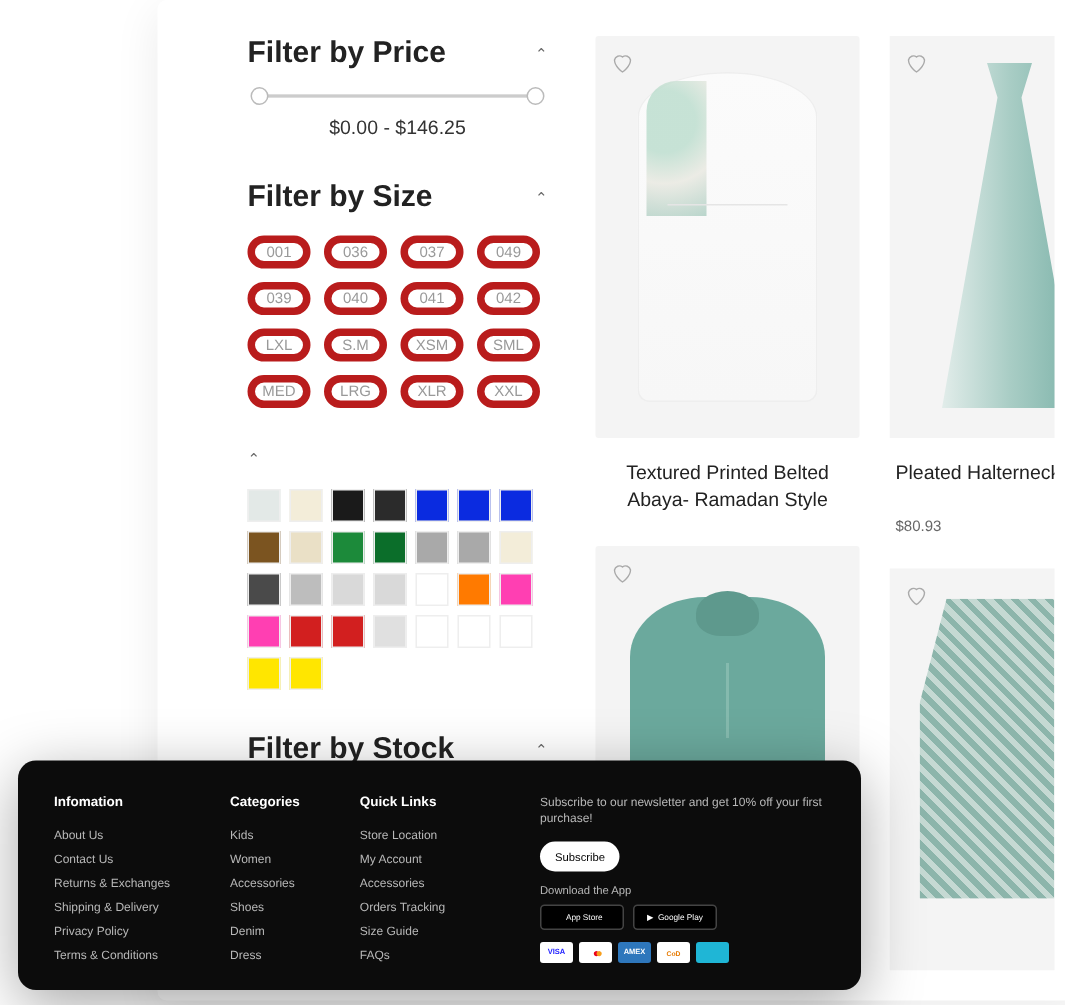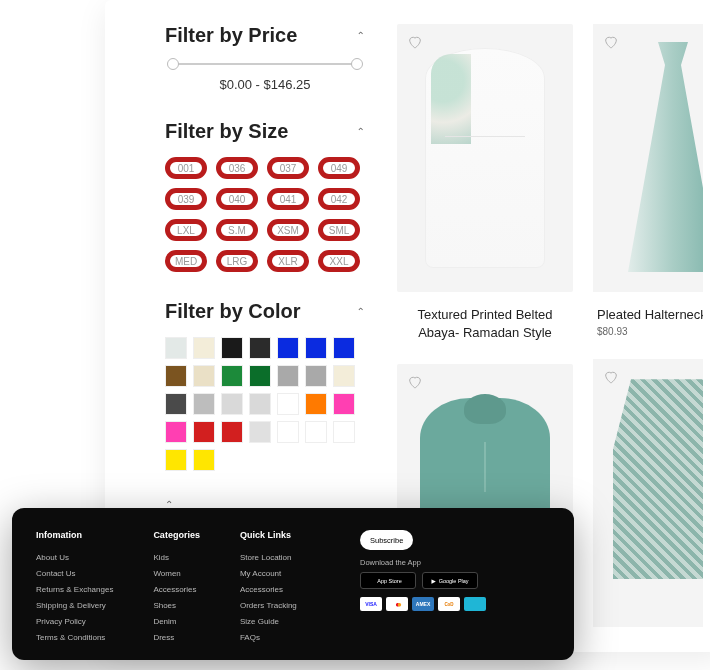--- a/index.html
+++ b/index.html
@@ -26,21 +26,21 @@
   
   .color-grid { display: grid; grid-template-columns: repeat(7, 22px); gap: 6px; }
   .swatch { width: 22px; height: 22px; cursor: pointer; border: 1px solid #eee; }
   
   .stock-text { font-size: 13px; color: #555; padding-left: 6px; }
   
   .pcol { width: 176px; }
   .pimg { width: 176px; height: 268px; background: #f4f4f4; border-radius: 2px; position: relative; display: flex; align-items: center; justify-content: center; margin-bottom: 14px; }
   .heart { position: absolute; top: 10px; left: 10px; width: 16px; height: 16px; cursor: pointer; }
   .heart svg { width: 16px; height: 16px; stroke: #aaa; fill: none; stroke-width: 1.4; }
-  .pname { font-size: 13px; text-align: center; color: #222; line-height: 1.4; margin-bottom: 2px; }
+  .pname { font-size: 13px; text-align: center; color: #222; line-height: 1.4; margin-bottom: 22px; }
   .pprice { font-size: 10px; text-align: center; color: #666; }
   .pimg2 { width: 176px; height: 268px; background: #f4f4f4; border-radius: 2px; position: relative; display:flex; align-items:center; justify-content:center; margin-top: 22px; }
   
   .pcol2 { width: 110px; overflow: hidden; }
   .pimg-cut { width: 176px; height: 268px; background: #f4f4f4; position: relative; display:flex; align-items:flex-start; justify-content:flex-start; }
   
   
   .abaya { width: 120px; height: 220px; background: linear-gradient(#fbfbfb,#f7f7f7); border-radius: 60px 60px 8px 8px / 30px 30px 8px 8px; position: relative; box-shadow: inset 0 0 0 1px #eee; }
   .abaya::before { content:""; position:absolute; top:6px; left:6px; width:40px; height:90px; background: radial-gradient(circle at 30% 30%, #b9dccc 30%, #e8e8e0 60%, #a9ccc0); border-radius: 20px 0 0 0; opacity:.8; }
   .abaya::after { content:""; position:absolute; top:88px; left:20px; right:20px; height:1px; background:#e5e5e5; }
@@ -108,21 +108,20 @@
             <div class="size-pill">SML</div>
             <div class="size-pill">MED</div>
             <div class="size-pill">LRG</div>
             <div class="size-pill">XLR</div>
             <div class="size-pill">XXL</div>
           </div>
       </div>
 
       <div class="filter-block">
         <div class="filter-head">
-          <div class="filter-title">Filter by Color</div>
           <div class="chevron">⌃</div>
         </div>
         <div class="color-grid" id="color-grid">
             <div class="swatch" style="background: rgb(227, 233, 231);"></div>
             <div class="swatch" style="background: rgb(243, 237, 217);"></div>
             <div class="swatch" style="background: rgb(26, 26, 26);"></div>
             <div class="swatch" style="background: rgb(43, 43, 43);"></div>
             <div class="swatch" style="background: rgb(10, 43, 224);"></div>
             <div class="swatch" style="background: rgb(11, 43, 224);"></div>
             <div class="swatch" style="background: rgb(11, 43, 224);"></div>
@@ -147,20 +146,21 @@
             <div class="swatch" style="background: rgb(255, 255, 255);"></div>
             <div class="swatch" style="background: rgb(255, 255, 255);"></div>
             <div class="swatch" style="background: rgb(255, 255, 255);"></div>
             <div class="swatch" style="background: rgb(255, 230, 0);"></div>
             <div class="swatch" style="background: rgb(255, 230, 0);"></div>
           </div>
       </div>
 
       <div class="filter-block">
         <div class="filter-head">
+          <div class="filter-title">Filter by Stock</div>
           <div class="chevron">⌃</div>
         </div>
         <div class="stock-text">In Stock</div>
       </div>
 
     </div>
 
     <div class="products">
       <div class="pcol">
         <div class="pimg">
@@ -221,20 +221,21 @@
     <div class="fcol" id="fcol2">
         <div class="fh">Quick Links</div>
         <a>Store Location</a>
         <a>My Account</a>
         <a>Accessories</a>
         <a>Orders Tracking</a>
         <a>Size Guide</a>
         <a>FAQs</a>
       </div>
     <div class="fright">
+      <div class="fsub">Subscribe to our newsletter and get 10% off your first purchase!</div>
       <div class="frow">
         <button class="subbtn">Subscribe</button>
       </div>
       <div class="dl">Download the App</div>
       <div class="badges">
         <div class="storeb">
             <span></span>
             <span>App Store</span>
           </div>
         <div class="storeb">

